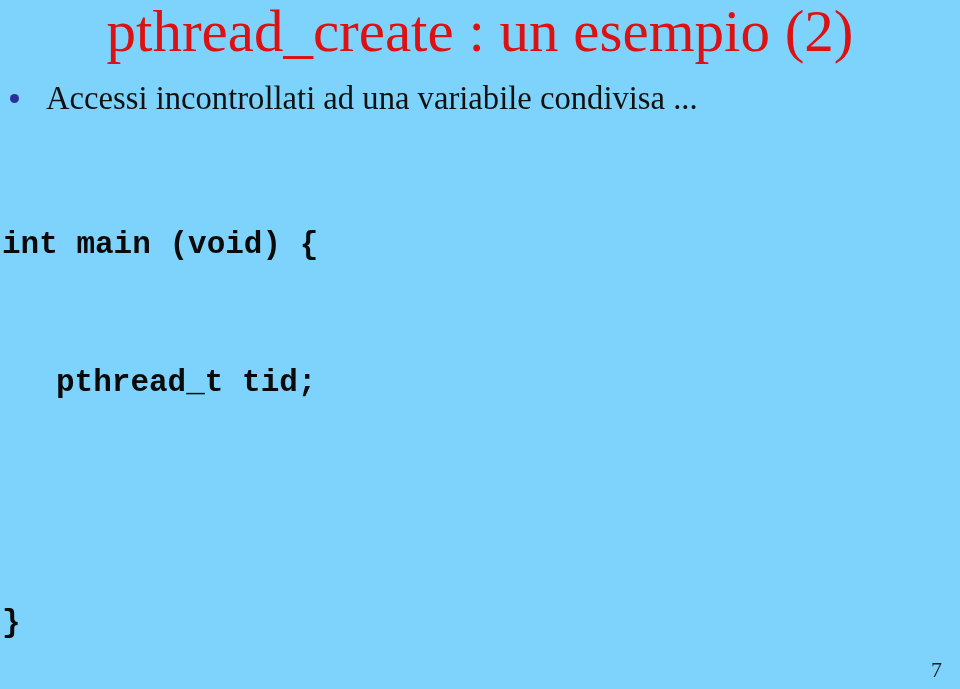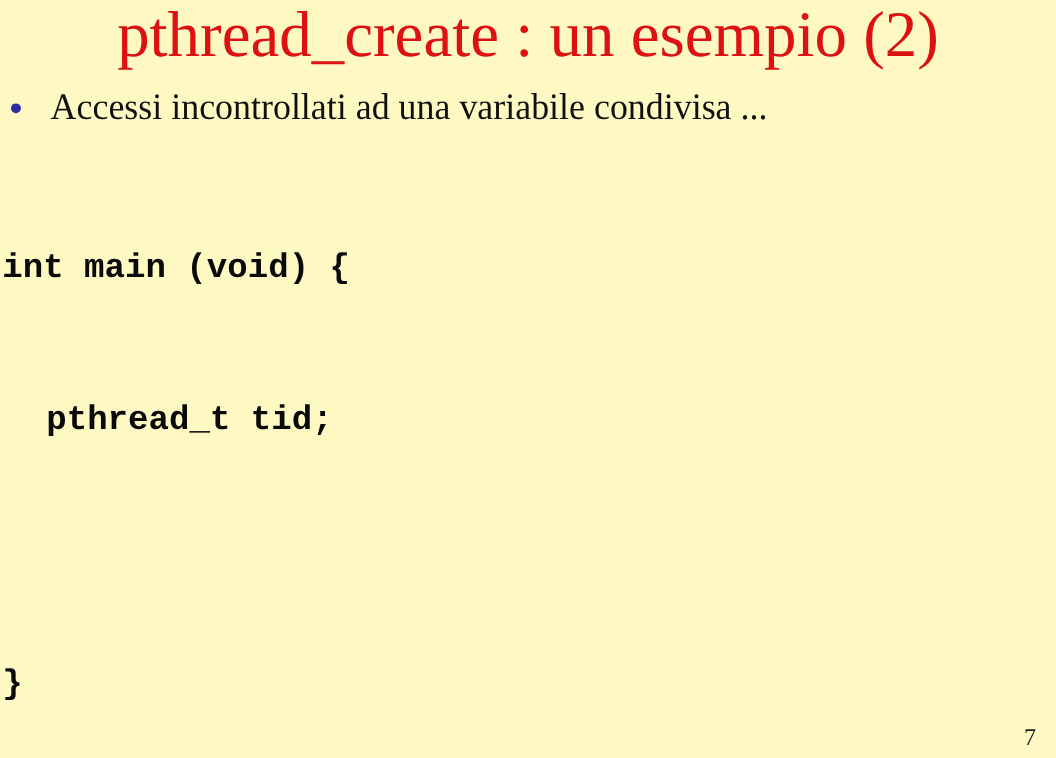--- a/index.html
+++ b/index.html
@@ -8,21 +8,21 @@
     padding: 0;
     background: #ffffff;
   }
   body {
     font-family: "Liberation Serif", "DejaVu Serif", serif;
   }
   #slide {
     position: relative;
     width: 960px;
     height: 689px;
-    background: #fef9c3;
+    background: #7dd3fc;
     overflow: hidden;
   }
 
   
   #slide-title {
     position: absolute;
     left: 0;
     top: -4px;
     width: 960px;
     text-align: center;
@@ -78,21 +78,21 @@
     line-height: 46px;
     color: #0a0a0a;
     white-space: pre;
   }
   .code-line {
     height: 46px;
     white-space: pre;
   }
   .code-line.blank { height: 46px; }
   .ind0 { padding-left: 2px; font-family: Liberation Mono, monospace; }
-  .ind1 { padding-left: 42px; }
+  .ind1 { padding-left: 56px; }
 
   #closing-brace {
     position: absolute;
     left: 2px;
     top: 600px;
     font-family: "Liberation Mono", "DejaVu Sans Mono", monospace;
     font-weight: 700;
     font-size: 31px;
     line-height: 46px;
     color: #0a0a0a;

